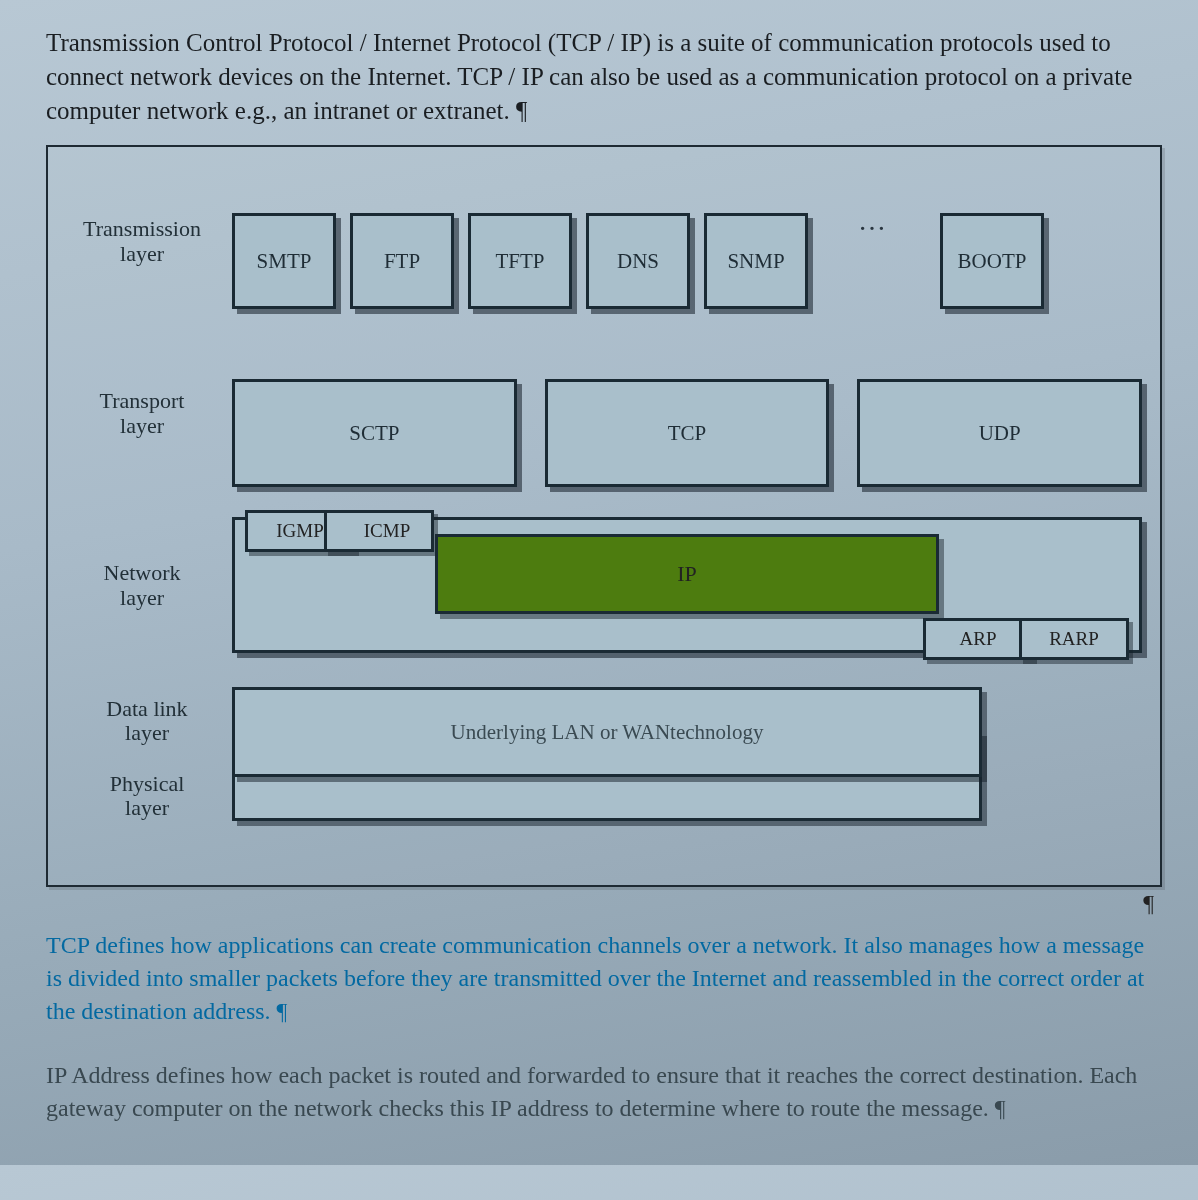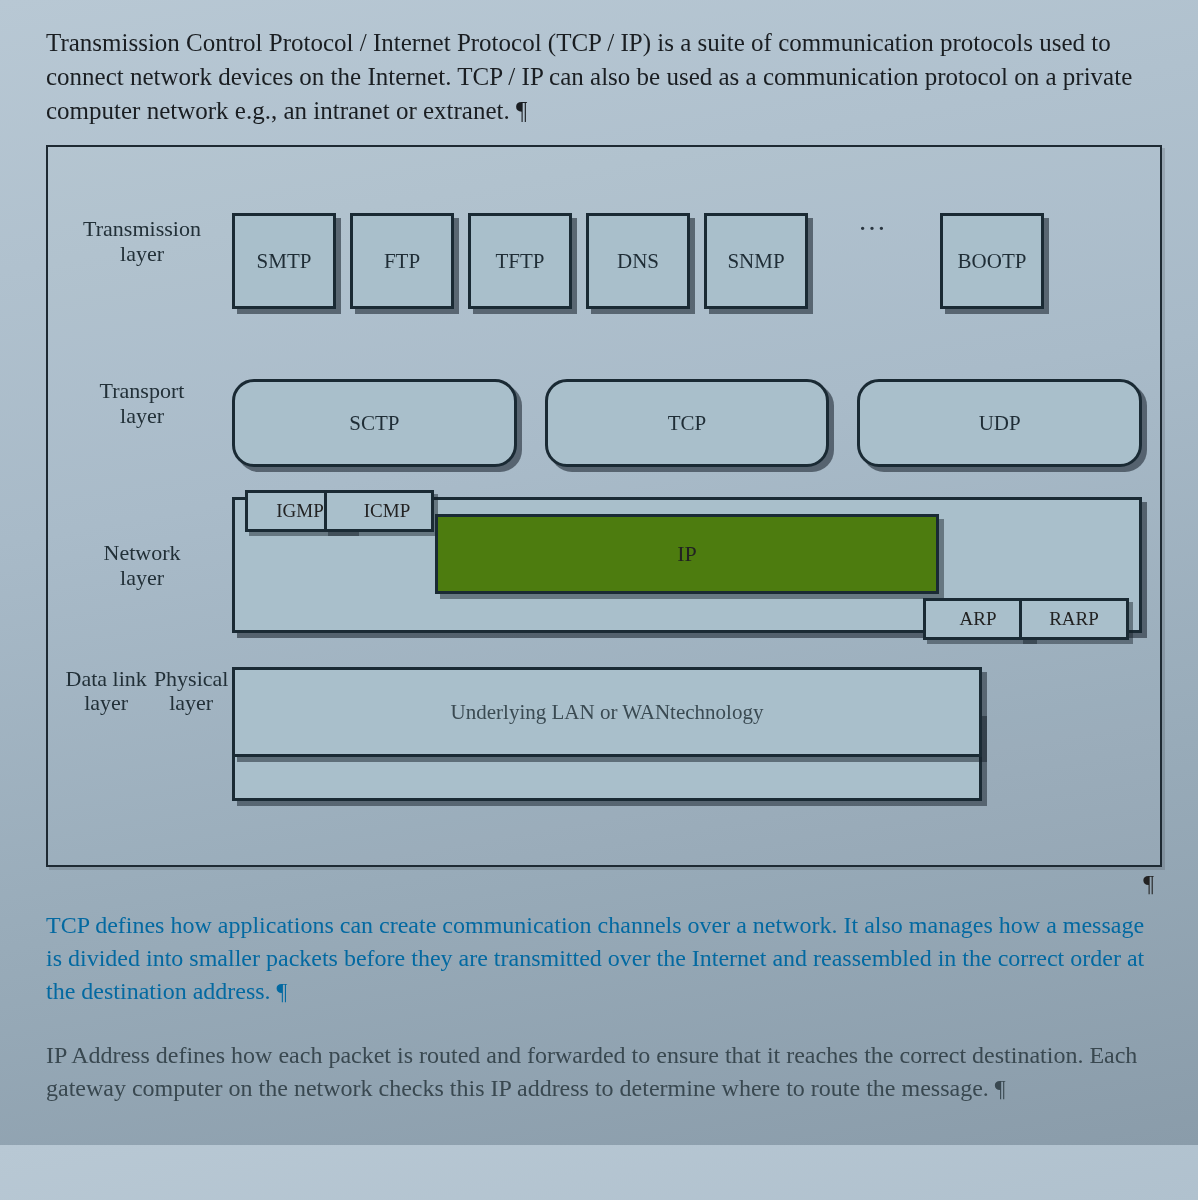--- a/index.html
+++ b/index.html
@@ -71,21 +71,21 @@
     color:#1f2d36;
     padding: 0 6px;
     margin-top: 40px;
   }
 
   
   .app-box { width: 104px; height: 96px; }
   .app-dots { width:104px; height:96px; display:flex; align-items:center; justify-content:center; font-size:28px; letter-spacing:4px; color:#2a3640; }
 
   
-  .trans-box { flex:1; height: 88px; border-radius: 22px; }
+  .trans-box { flex:1; height: 108px; }
 
   
   .net-wrap {
     flex:1;
     position:relative;
     height: 136px;
     border: 3px solid #1a2a34;
     background: #a9bfcb;
     box-shadow: 5px 5px 0 rgba(20,30,40,0.55);
   }
@@ -107,21 +107,21 @@
     left:200px; top:14px; right:200px; height:80px;
     border:3px solid #1a2a34;
     background:#4d7c0f;
     box-shadow: 5px 5px 0 rgba(20,30,40,0.45);
     display:flex; align-items:center; justify-content:center;
     font-size:22px;
   }
 
   
   .dlp-stack {
-    display:flex; flex-direction:row; justify-content:space-around;
+    display:flex; flex-direction:column; justify-content:space-around;
     width:170px; flex-shrink:0;
   }
   .dlp-label { font-size:22px; color:#223038; text-align:center; line-height:1.1; padding:4px 0; }
   .dlp-content { flex:1; position:relative; height:150px; }
   .dlp-box {
     position:absolute;
     border:3px solid #1a2a34;
     background:#a9bfcb;
     box-shadow:5px 5px 0 rgba(20,30,40,0.5);
     left:0; right:160px;

